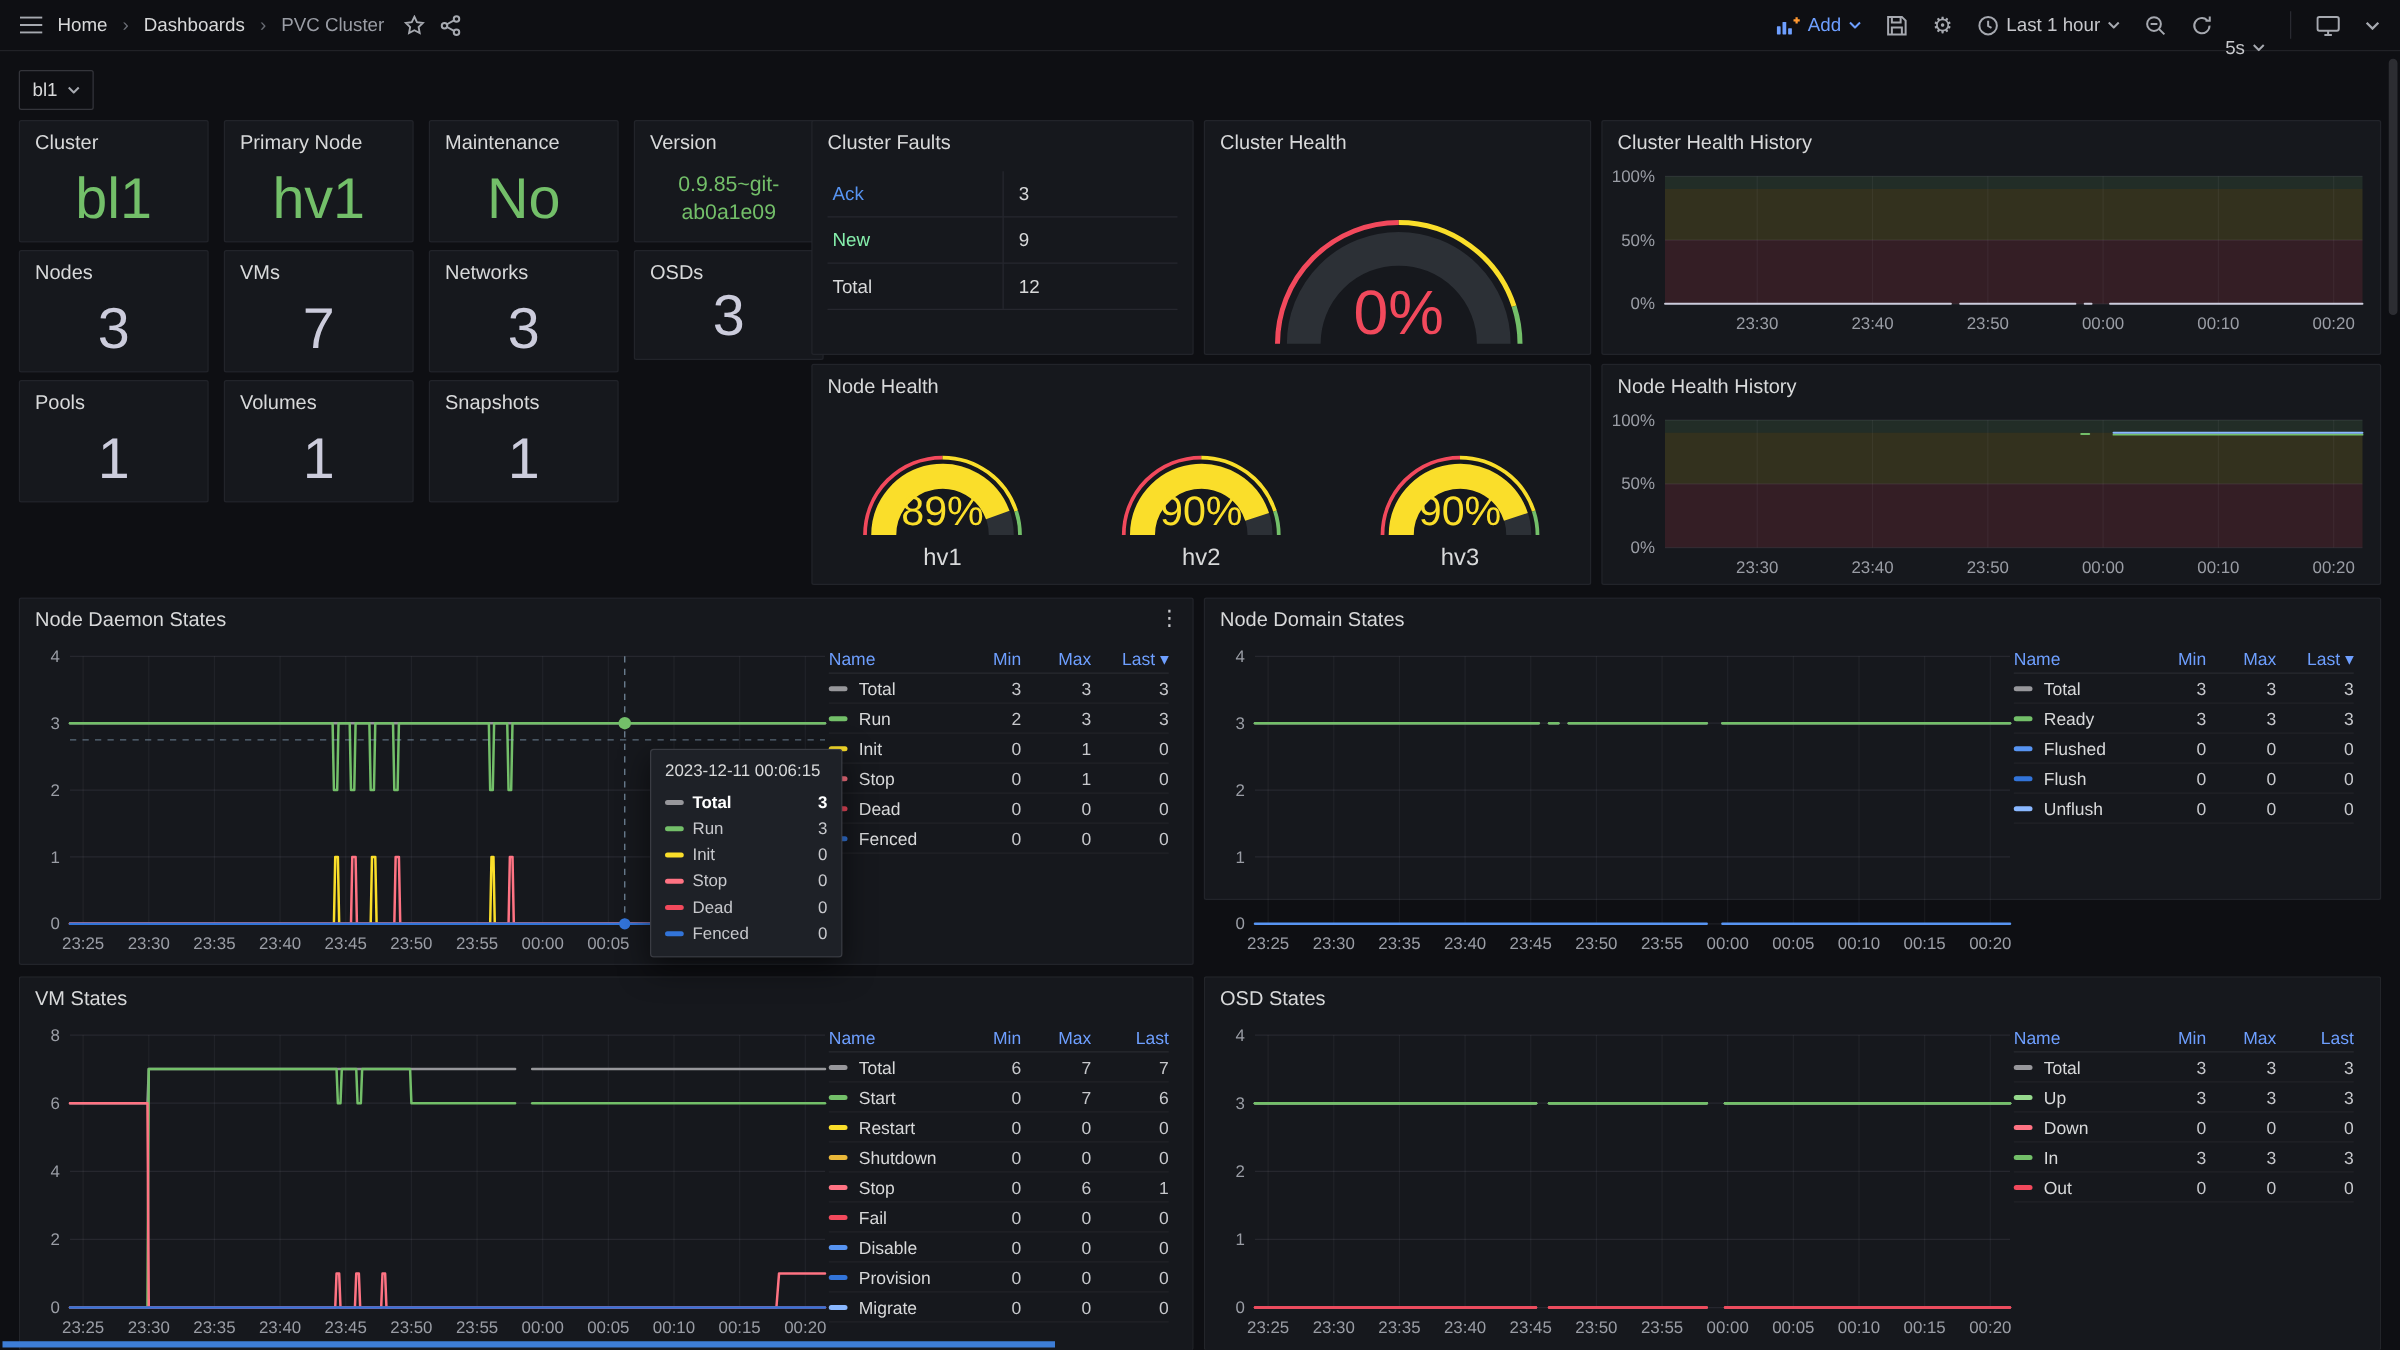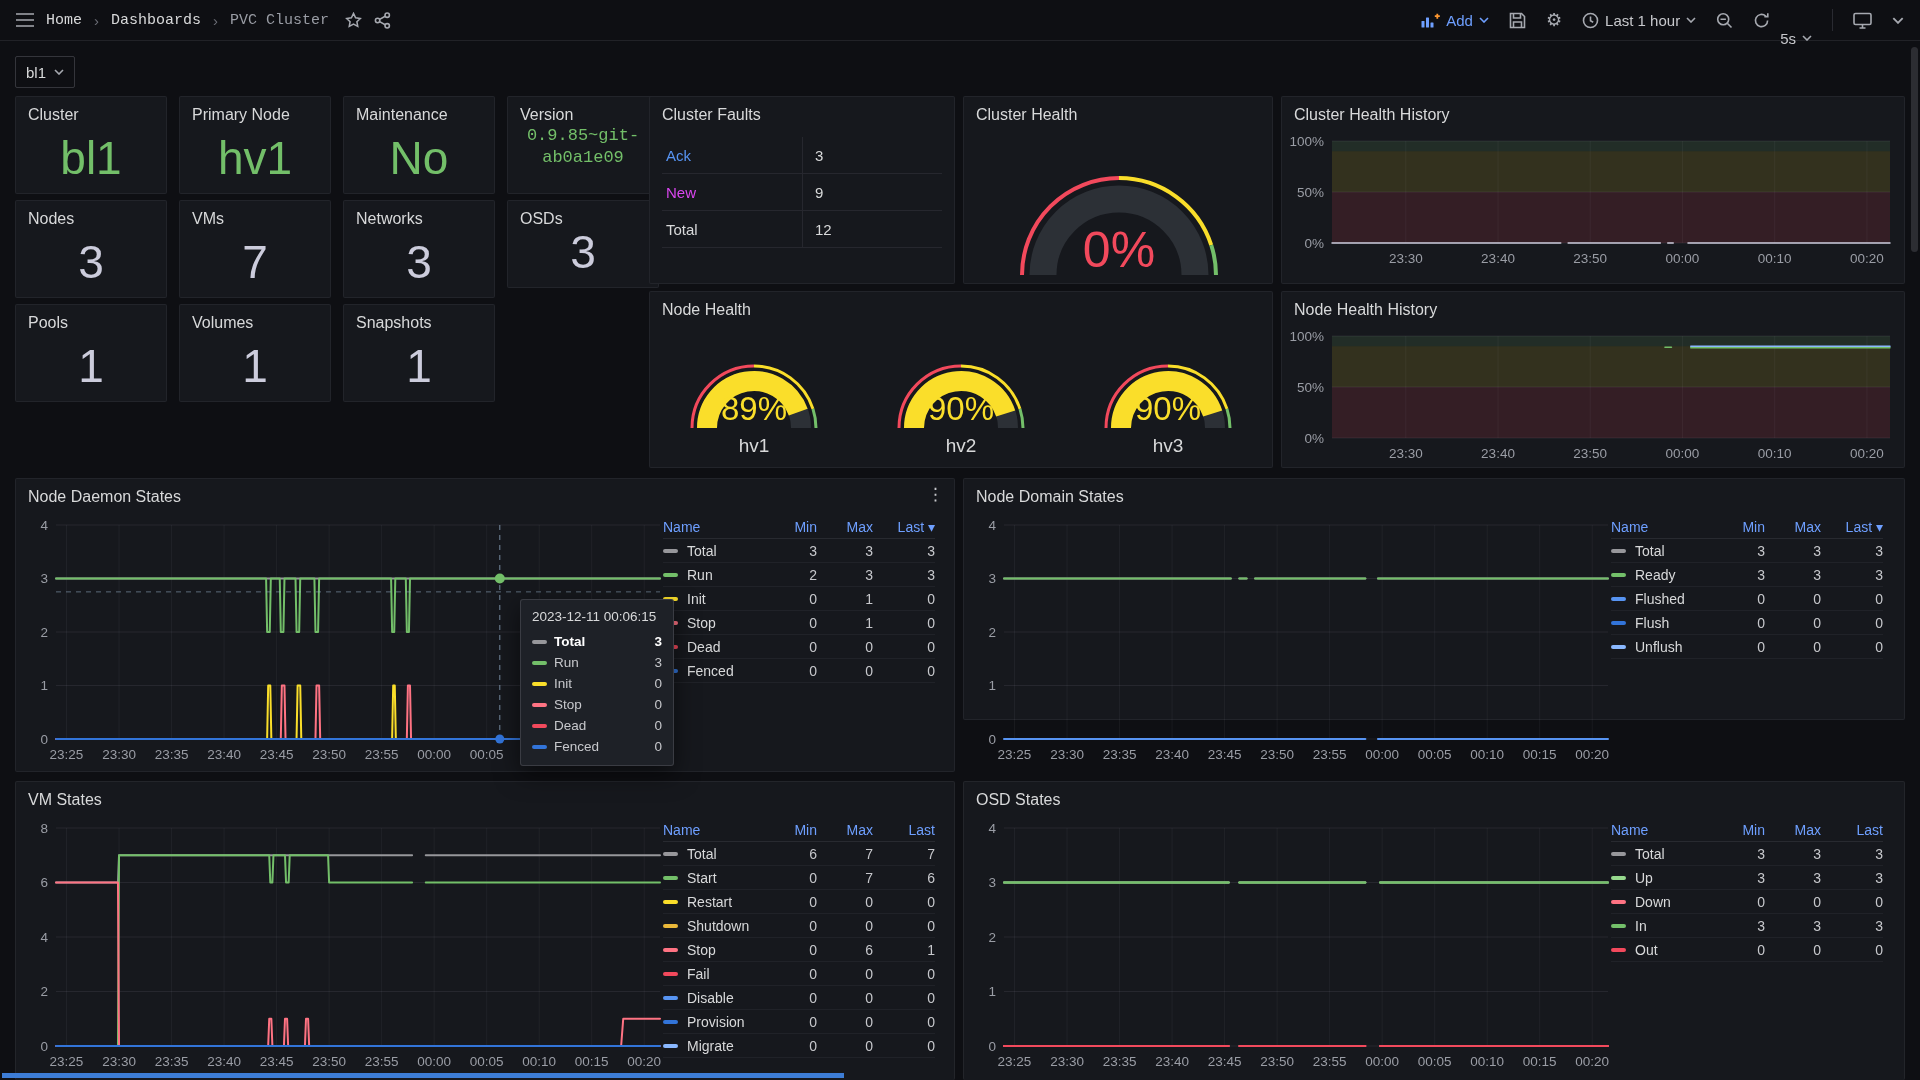--- a/index.html
+++ b/index.html
@@ -10,21 +10,21 @@
     font-family:"Liberation Sans", sans-serif;
   }
   
   .topnav {
     position:absolute; top:0; left:0; width:1920px; height:41px;
     background:#0e0f13; border-bottom:1px solid rgba(204,204,220,0.10);
     display:flex; align-items:center; padding:0 16px; z-index:60;
   }
   .topnav .left { display:flex; align-items:center; gap:12px; }
   .topnav .right { margin-left:auto; display:flex; align-items:center; gap:20px; }
-  .crumb { font-size:15px; color:#d8d9da; cursor:pointer;font-family:Liberation Mono, monospace; }
+  .crumb { font-size:15px; color:#d8d9da; cursor:pointer; }
   .crumb.current { color:#9a9da5; }
   .crumb-sep { color:#6a6d75; font-size:15px; }
   .icon-btn { display:flex; align-items:center; gap:6px; color:#a6a9b0; cursor:pointer; }
   .icon-btn svg { stroke:#a6a9b0; fill:none; stroke-width:1.6; }
   .nav-label { font-size:15px; color:#c7c8cc; }
   .add-btn { color:#6e9fff; }
   .add-btn .nav-label { color:#6e9fff; }
   .add-btn svg.chev { stroke:#6e9fff; }
   .chev { stroke:#a6a9b0; fill:none; stroke-width:1.6; }
   .nav-divider { width:1px; height:22px; background:rgba(204,204,220,0.15); }
@@ -46,21 +46,21 @@
   .panel-title {
     position:absolute; top:9px; left:12px; font-size:16px; font-weight:500;
     color:#d8d9da; white-space:nowrap;
   }
   .kebab { position:absolute; top:5px; right:10px; color:#c7c8cc; font-size:17px; cursor:pointer; }
   
   .stat .panel-title { left:12px; top:9px; }
   .stat-value { position:absolute; left:0; right:0; bottom:8px; text-align:center; font-weight:500; }
   .v-green-lg { color:#73bf69; font-size:46px; }
   .v-white-lg { color:#ccccdc; font-size:46px; }
-  .v-green-sm { color:#73bf69; font-size:17px; line-height:1.3; bottom:24px; padding:0 14px;font-family:Liberation Mono, monospace; }
+  .v-green-sm { color:#73bf69; font-size:17px; line-height:1.3; bottom:12px; padding:0 14px; }
   
   .ftable { position:absolute; left:12px; right:12px; top:40px; font-size:15px; }
   .frow { display:grid; grid-template-columns:1fr 1fr; height:37px; align-items:center;
           border-bottom:1px solid rgba(204,204,220,0.09); }
   .frow > div:last-child { border-left:1px solid rgba(204,204,220,0.09); padding-left:12px; height:100%; display:flex; align-items:center;}
   .frow > div:first-child { padding-left:4px; }
   .frow.head { color:#d8d9da; border-bottom:1px solid rgba(204,204,220,0.16); }
   
   .legend { position:absolute; left:622px; top:36px; width:272px; font-size:14px;margin-left:25px; }
   .lrow { display:grid; grid-template-columns:1fr 48px 56px 62px; height:24px; align-items:center;
@@ -241,21 +241,21 @@
   </div>
 
 <section class="panel" style="left:649px;top:96px;width:306px;height:188px;">
   <div class="panel-title">Cluster Faults</div>
   <div class="ftable" id="faults-table">
       <div class="frow">
         <div style="color: rgb(87, 148, 242);">Ack</div>
         <div style="color: rgb(216, 217, 218);">3</div>
       </div>
       <div class="frow">
-        <div style="color: #d946ef;">New</div>
+        <div style="color: #86efac;">New</div>
         <div style="color: rgb(216, 217, 218);">9</div>
       </div>
       <div class="frow">
         <div style="color: rgb(216, 217, 218);">Total</div>
         <div style="color: rgb(216, 217, 218);">12</div>
       </div>
     </div>
 </section>
 
 <section class="panel" style="left:963px;top:96px;width:310px;height:188px;">

